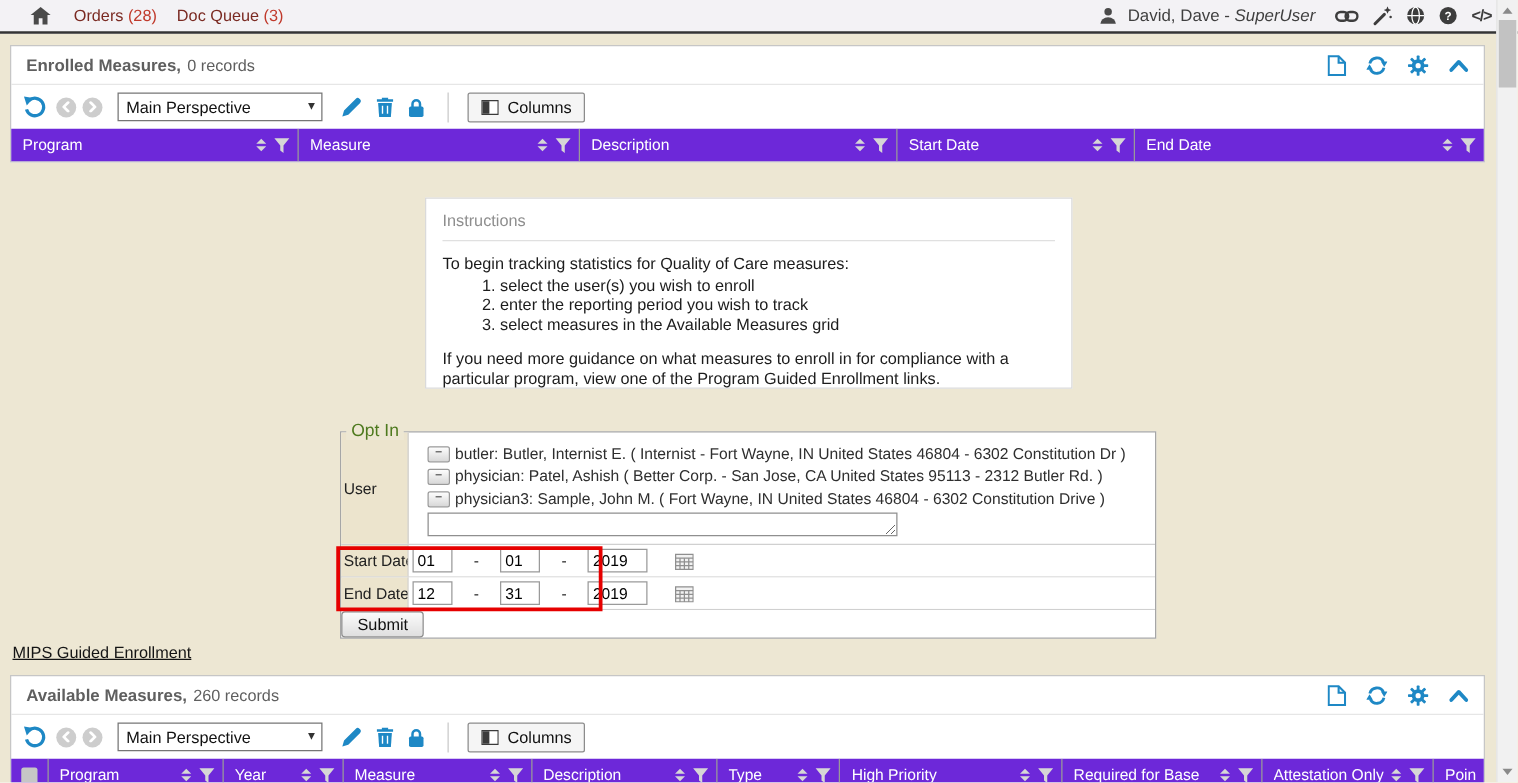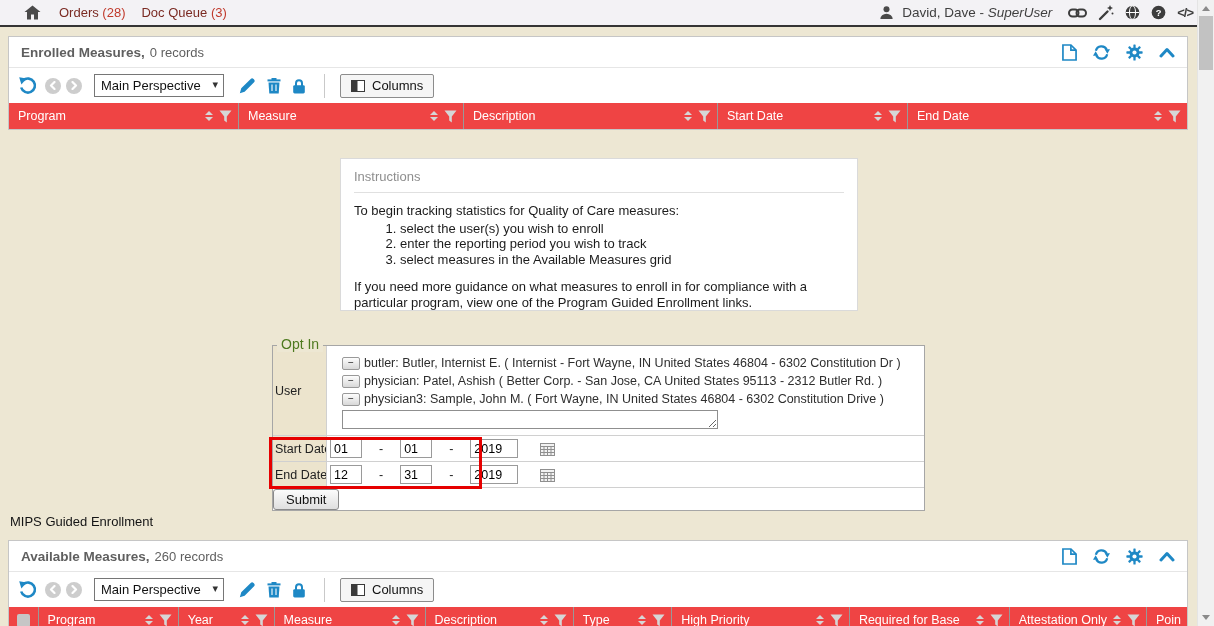--- a/index.html
+++ b/index.html
@@ -28,29 +28,29 @@
   .panel-title{font-weight:bold;color:#5F5F5F;font-size:13.5px;}
   .panel-records{color:#5F5F5F;margin-left:5px;}
   .panel-actions{margin-left:auto;display:flex;align-items:center;gap:16px;}
   .panel-actions .ic{cursor:pointer;display:flex;}
 
   .toolbar{height:35px;display:flex;align-items:center;padding:0 9px;gap:5px;}
   .undo-btn{display:flex;cursor:pointer;margin-right:2px;}
   .navbtn{width:16px;height:16px;border-radius:50%;background:#CDCDCD;border:none;padding:0;
           display:flex;align-items:center;justify-content:center;cursor:pointer;}
   .select-wrap{position:relative;margin:0 7px;}
-  .select-wrap select{appearance:none;-webkit-appearance:none;width:130px;height:23px;border:1px solid #767676;
+  .select-wrap select{appearance:none;-webkit-appearance:none;width:164px;height:23px;border:1px solid #767676;
         background:#fff;font:13px "Liberation Sans","DejaVu Sans",sans-serif;padding:0 18px 0 6px;border-radius:0;color:#111;}
   .select-wrap::after{content:"▾";position:absolute;right:6px;top:4px;font-size:11px;color:#333;pointer-events:none;}
   .tb-ic{display:flex;cursor:pointer;margin:0 3px;}
   .tool-sep{width:1px;height:24px;background:#C9C9C9;margin:0 10px;}
   .columns-btn{height:24px;display:flex;align-items:center;gap:7px;padding:0 10px;border:1px solid #8C8C8C;
         background:#F5F5F5;border-radius:2px;font:13px "Liberation Sans","DejaVu Sans",sans-serif;color:#111;cursor:pointer;}
 
-  .thead{height:26px;background:#ef4444;display:flex;overflow:hidden;}
+  .thead{height:26px;background:#6d28d9;display:flex;overflow:hidden;}
   .th{display:flex;align-items:center;gap:6px;padding:0 6px 0 9px;border-right:1px solid #999;
       box-sizing:border-box;color:#FFF;font-size:12.5px;cursor:pointer;}
   .th:last-child{border-right:none;}
   .th-lbl{flex:1;white-space:nowrap;overflow:hidden;}
   .sort{display:flex;flex-direction:column;gap:2px;cursor:pointer;}
   .tri-up{width:0;height:0;border-left:4px solid transparent;border-right:4px solid transparent;border-bottom:4px solid #D6D6D6;}
   .tri-dn{width:0;height:0;border-left:4px solid transparent;border-right:4px solid transparent;border-top:4px solid #D6D6D6;}
   .cb-cell{width:30px;display:flex;align-items:center;justify-content:center;border-right:1px solid #999;box-sizing:border-box;}
   .hdr-cb{width:13px;height:13px;background:#C6C6C6;border-radius:2px;cursor:pointer;}
 
@@ -85,21 +85,21 @@
       padding:0 3px;box-sizing:border-box;}
   .d2{width:32px;} .d4{width:48px;}
   .cal{display:flex;margin-left:5px;cursor:pointer;}
   .frow.submitrow{height:23px;border-bottom:none;align-items:center;justify-content:flex-start;}
   .submit-btn{padding:2px 12px;border:1px solid #8A8A8A;background:linear-gradient(#FBFBFB,#DFDFDF);
       border-radius:3px;font:13px "Liberation Sans","DejaVu Sans",sans-serif;color:#111;cursor:pointer;}
 
   .red-box{position:absolute;left:269px;top:437px;width:213px;height:52px;border:3px solid #E60000;
       box-sizing:border-box;pointer-events:none;z-index:6;}
 
-  .mips-link{position:absolute;left:10px;top:514px;color:#141414;cursor:pointer;font-size:13px;text-align:right;}
+  .mips-link{position:absolute;left:10px;top:514px;color:#141414;text-decoration:underline;cursor:pointer;font-size:13px;text-align:right;}
 
   
   .vscroll{position:absolute;right:0;top:0;width:17px;height:626px;background:#F1F1F1;border-left:1px solid #E4E4E4;box-sizing:border-box;}
   .vs-up{position:absolute;top:6px;left:4px;width:0;height:0;border-left:4px solid transparent;border-right:4px solid transparent;border-bottom:5px solid #8A8A8A;cursor:pointer;}
   .vs-thumb{position:absolute;top:16px;left:1px;width:14px;height:54px;background:#C2C2C2;cursor:pointer;}
   .vs-dn{position:absolute;bottom:6px;left:4px;width:0;height:0;border-left:4px solid transparent;border-right:4px solid transparent;border-top:5px solid #8A8A8A;cursor:pointer;}
 </style>
 </head>
 <body>
 

